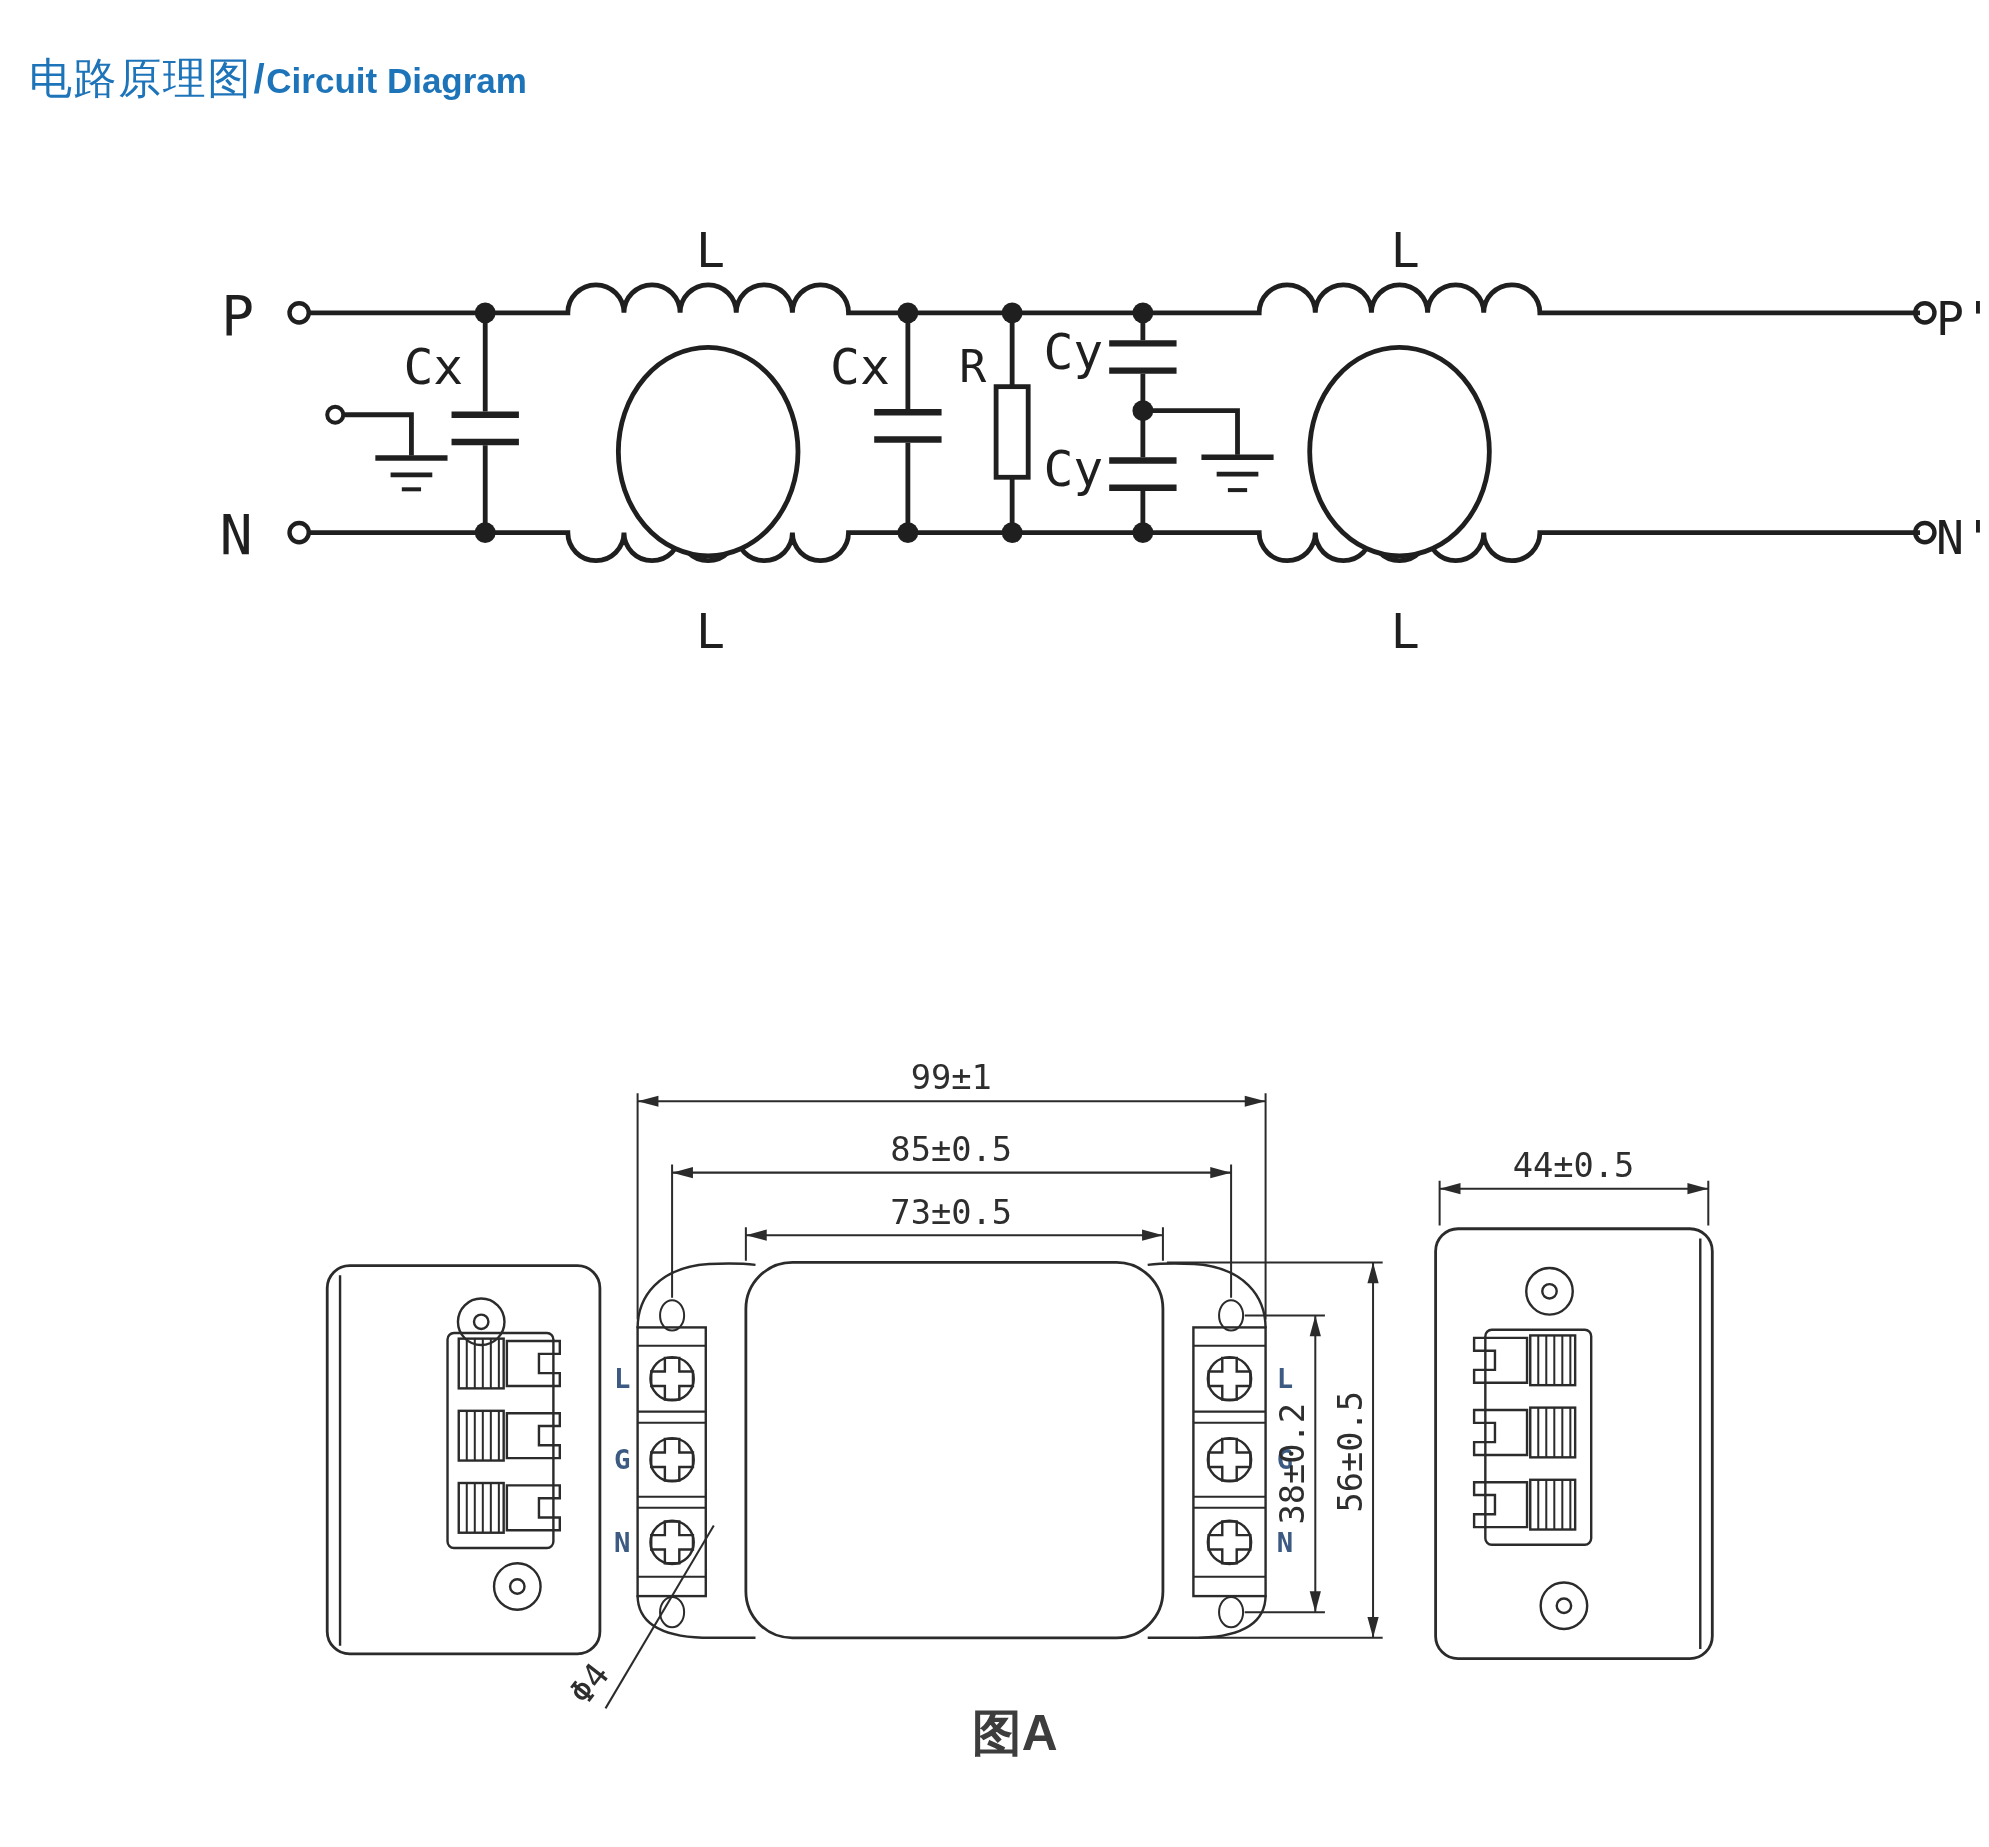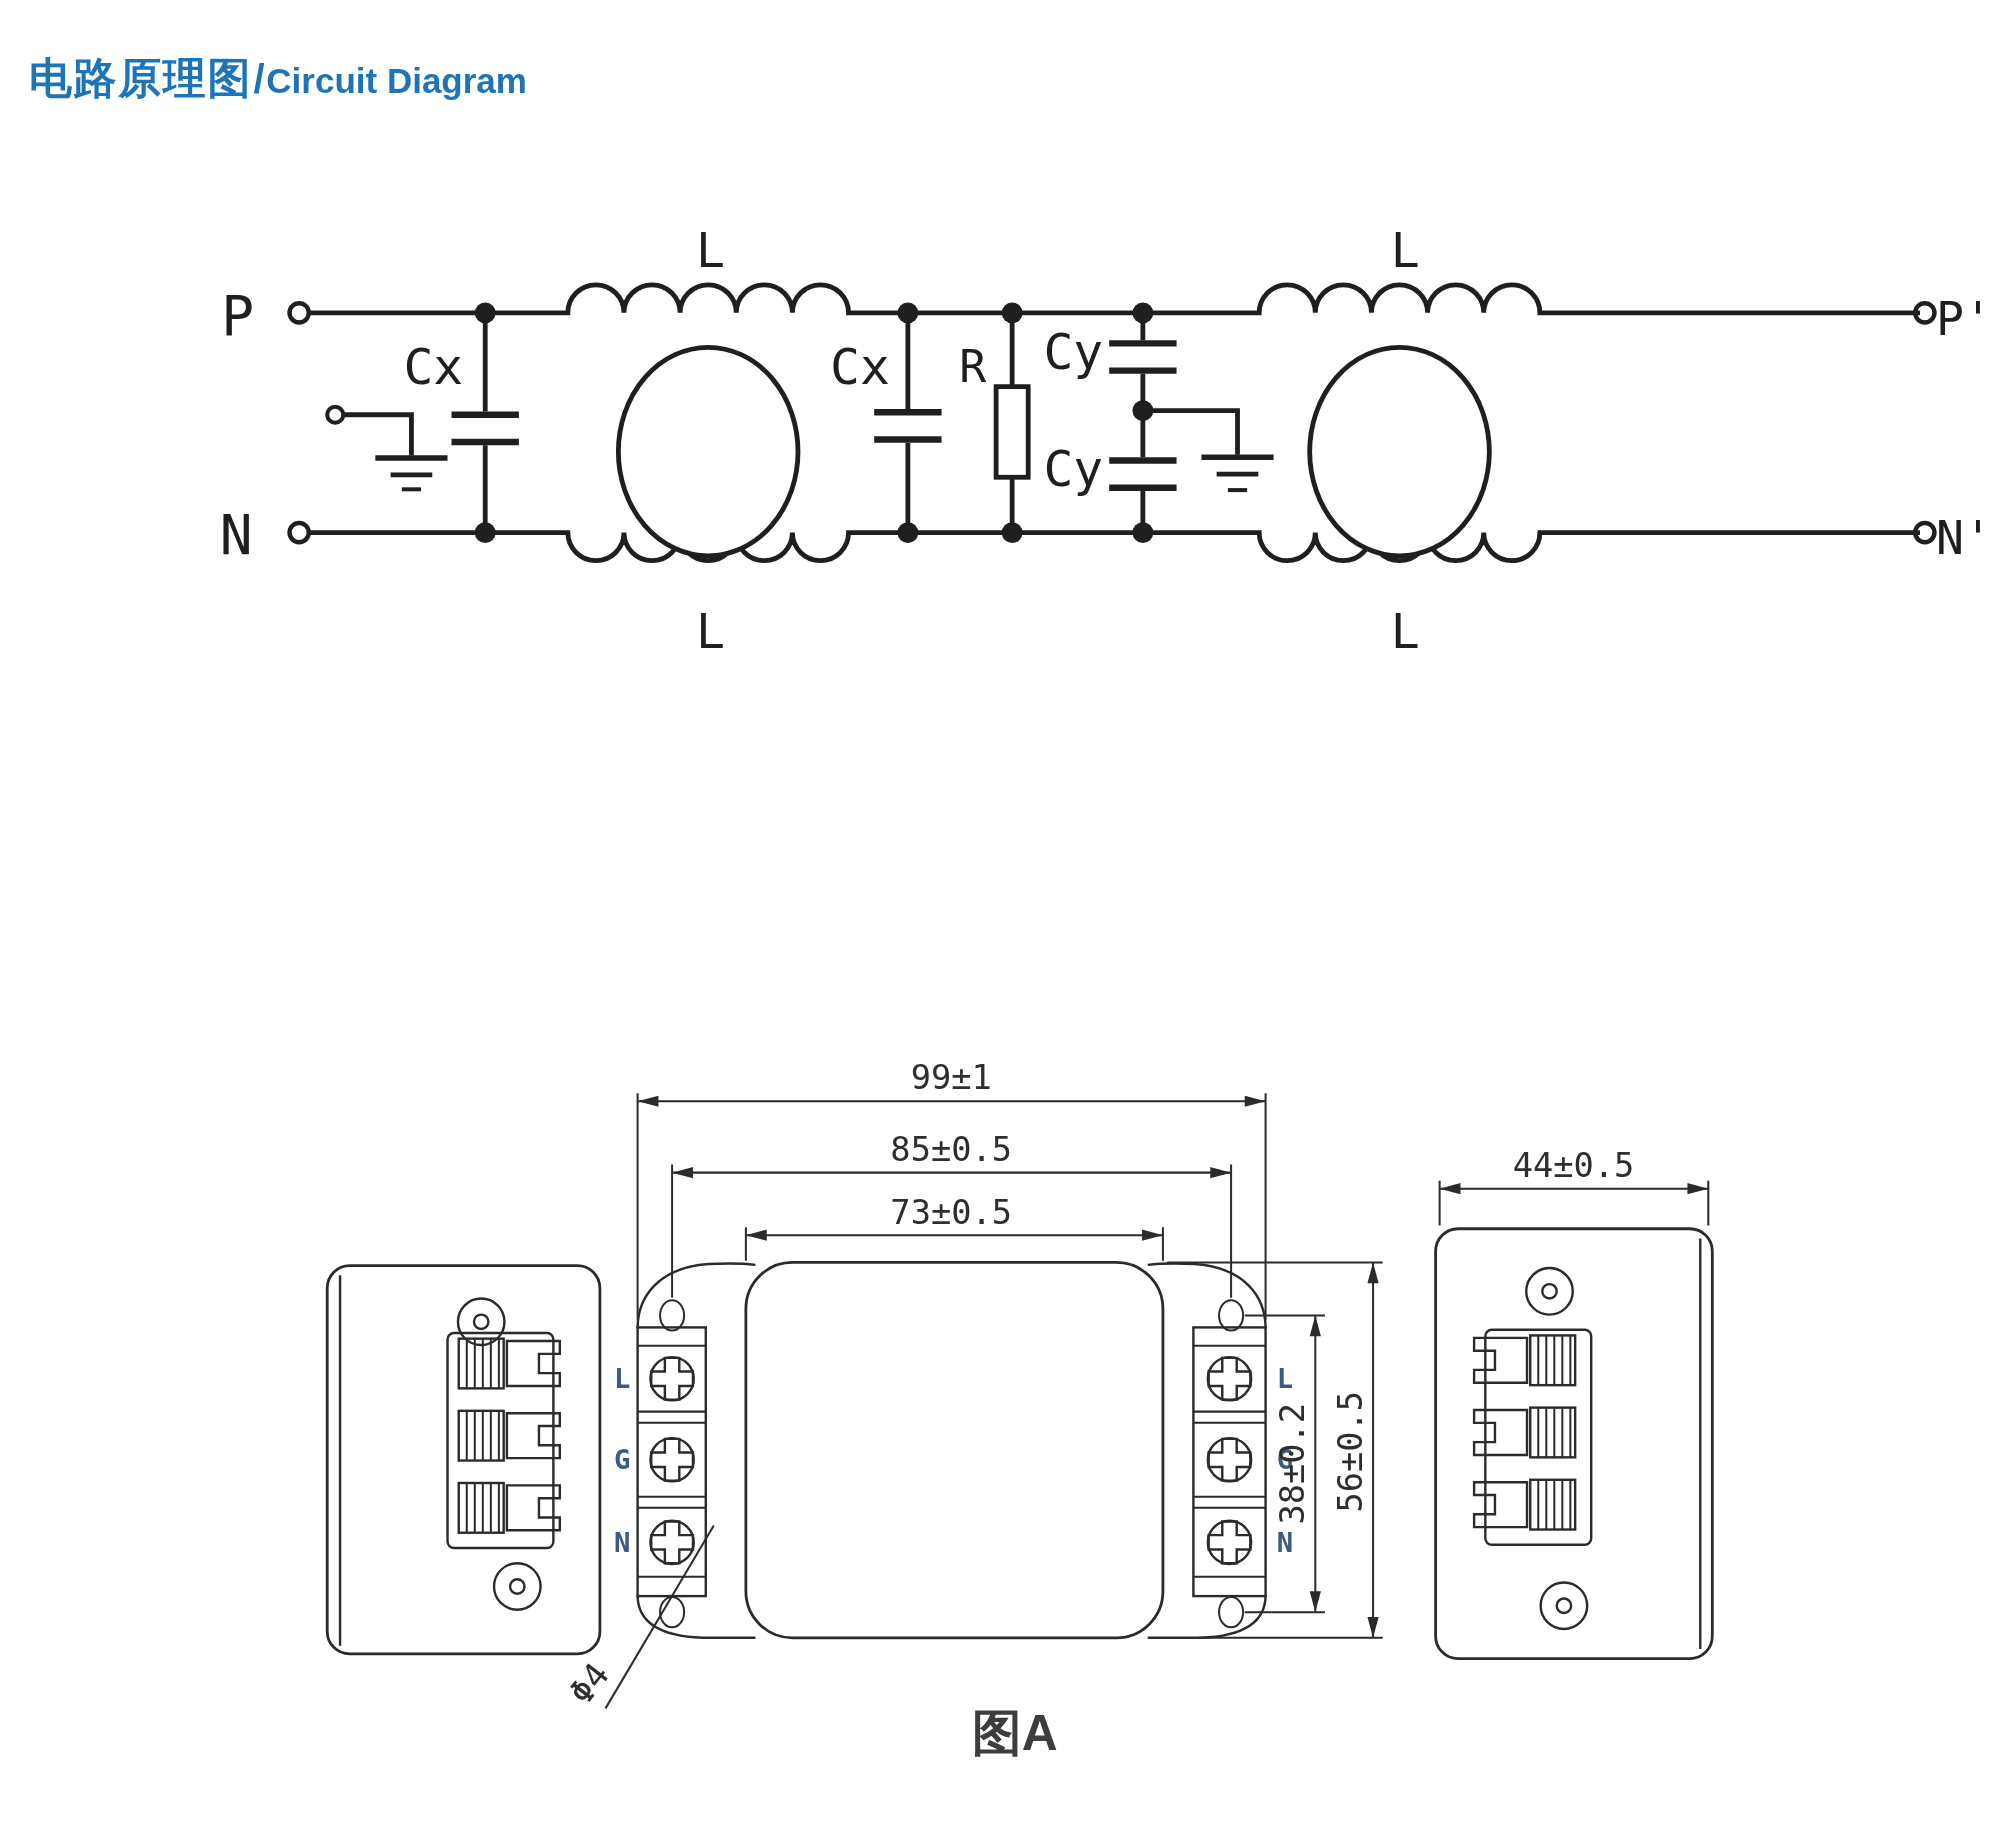--- a/index.html
+++ b/index.html
@@ -1,19 +1,19 @@
 <!DOCTYPE html>
 <html style="font-size:13px"><head>
 <meta charset="utf-8">
 <style>
   html,body{margin:0;padding:0;background:#ffffff;}
   .page{position:relative;width:1989px;height:1848px;background:#ffffff;overflow:hidden;
         font-family:"Liberation Sans","DejaVu Sans",sans-serif;}
   .heading{position:absolute;left:29px;white-space:nowrap;color:#1d74b9;}
-  .heading .zh{font-size:43px;font-weight:bold;letter-spacing:1.6px;}
+  .heading .zh{font-size:43px;font-weight:normal;letter-spacing:1.6px;}
   .heading .sep{font-size:40px;font-weight:600;padding:0 1.6px;}
   .heading .en{font-size:35px;font-weight:600;}
   svg{position:absolute;left:0;top:0;}
   .ink{stroke:#1f1f1f;fill:none;}
   .thin{stroke:#2b2b2b;fill:none;}
   .dimline{stroke:#2b2b2b;fill:none;}
   text{fill:#1f1f1f;font-family:"DejaVu Sans Mono","Liberation Mono",monospace;}
   .dimtxt{font-size:42px;fill:#2e2e2e;}
   .lgn{font-size:34px;font-weight:bold;fill:#3c5a82;}
   .caption{font-size:62px;font-weight:bold;fill:#3d3d3d;font-family:"Liberation Sans","DejaVu Sans",sans-serif;}

